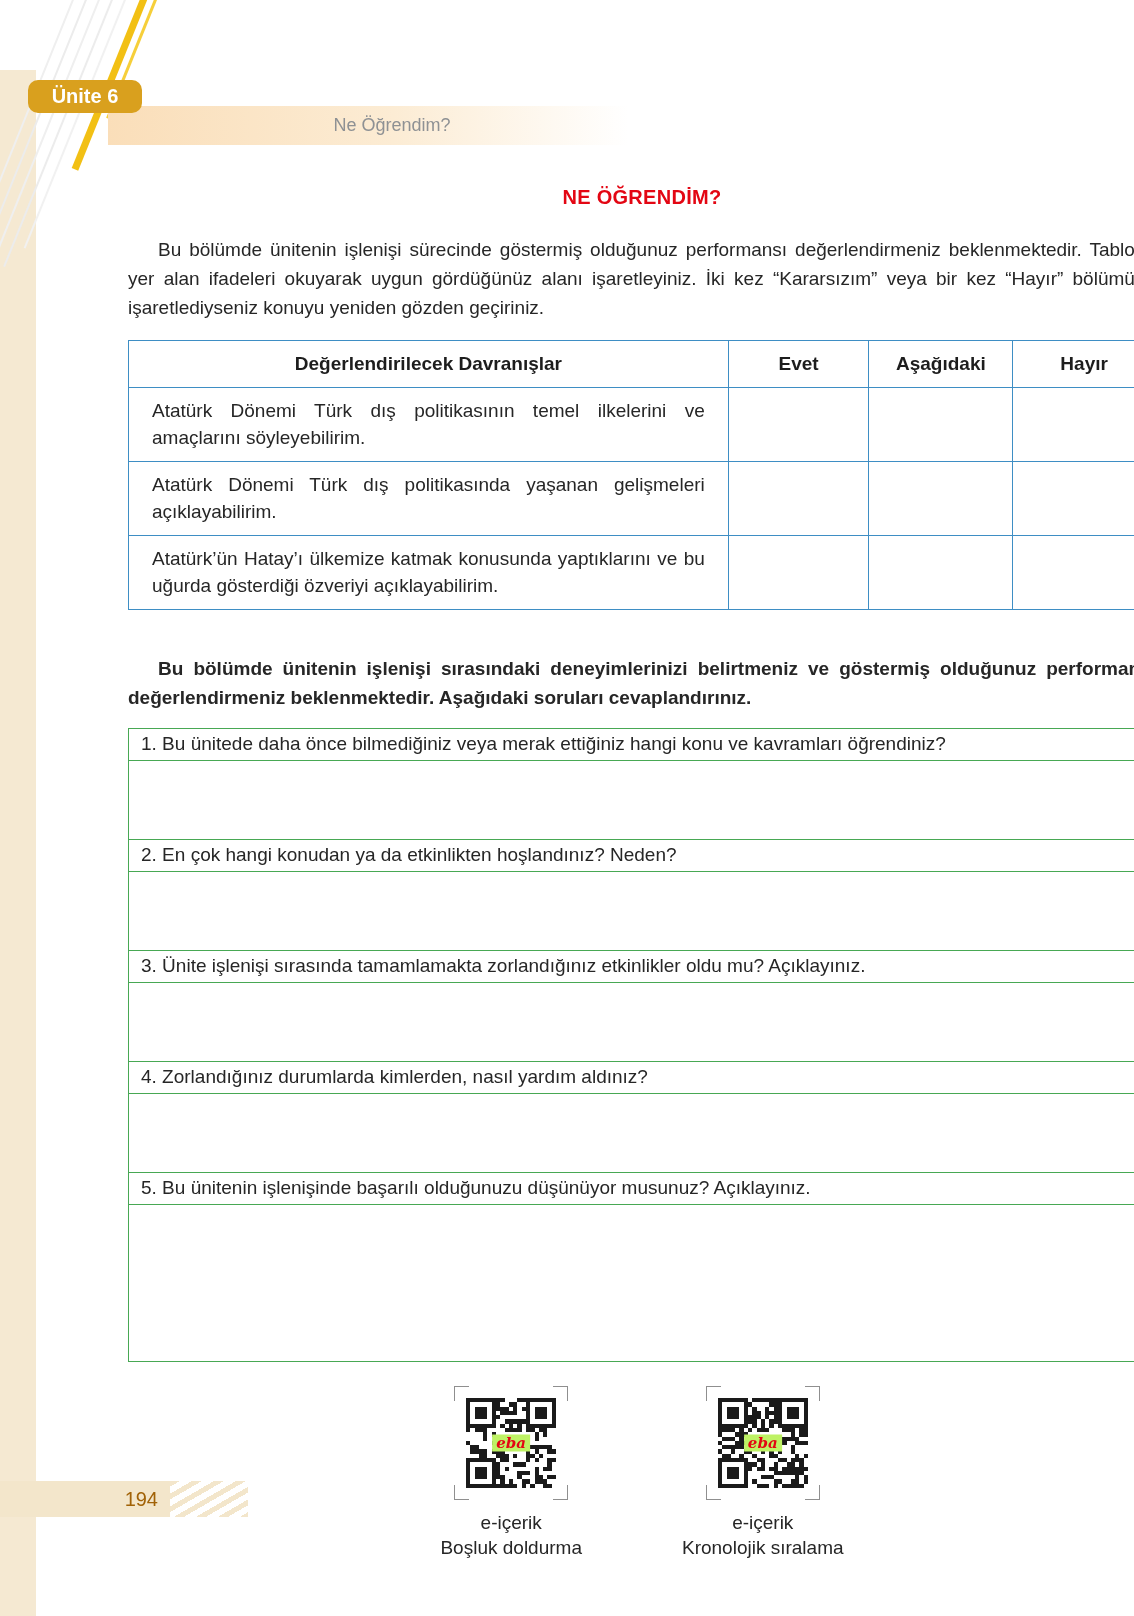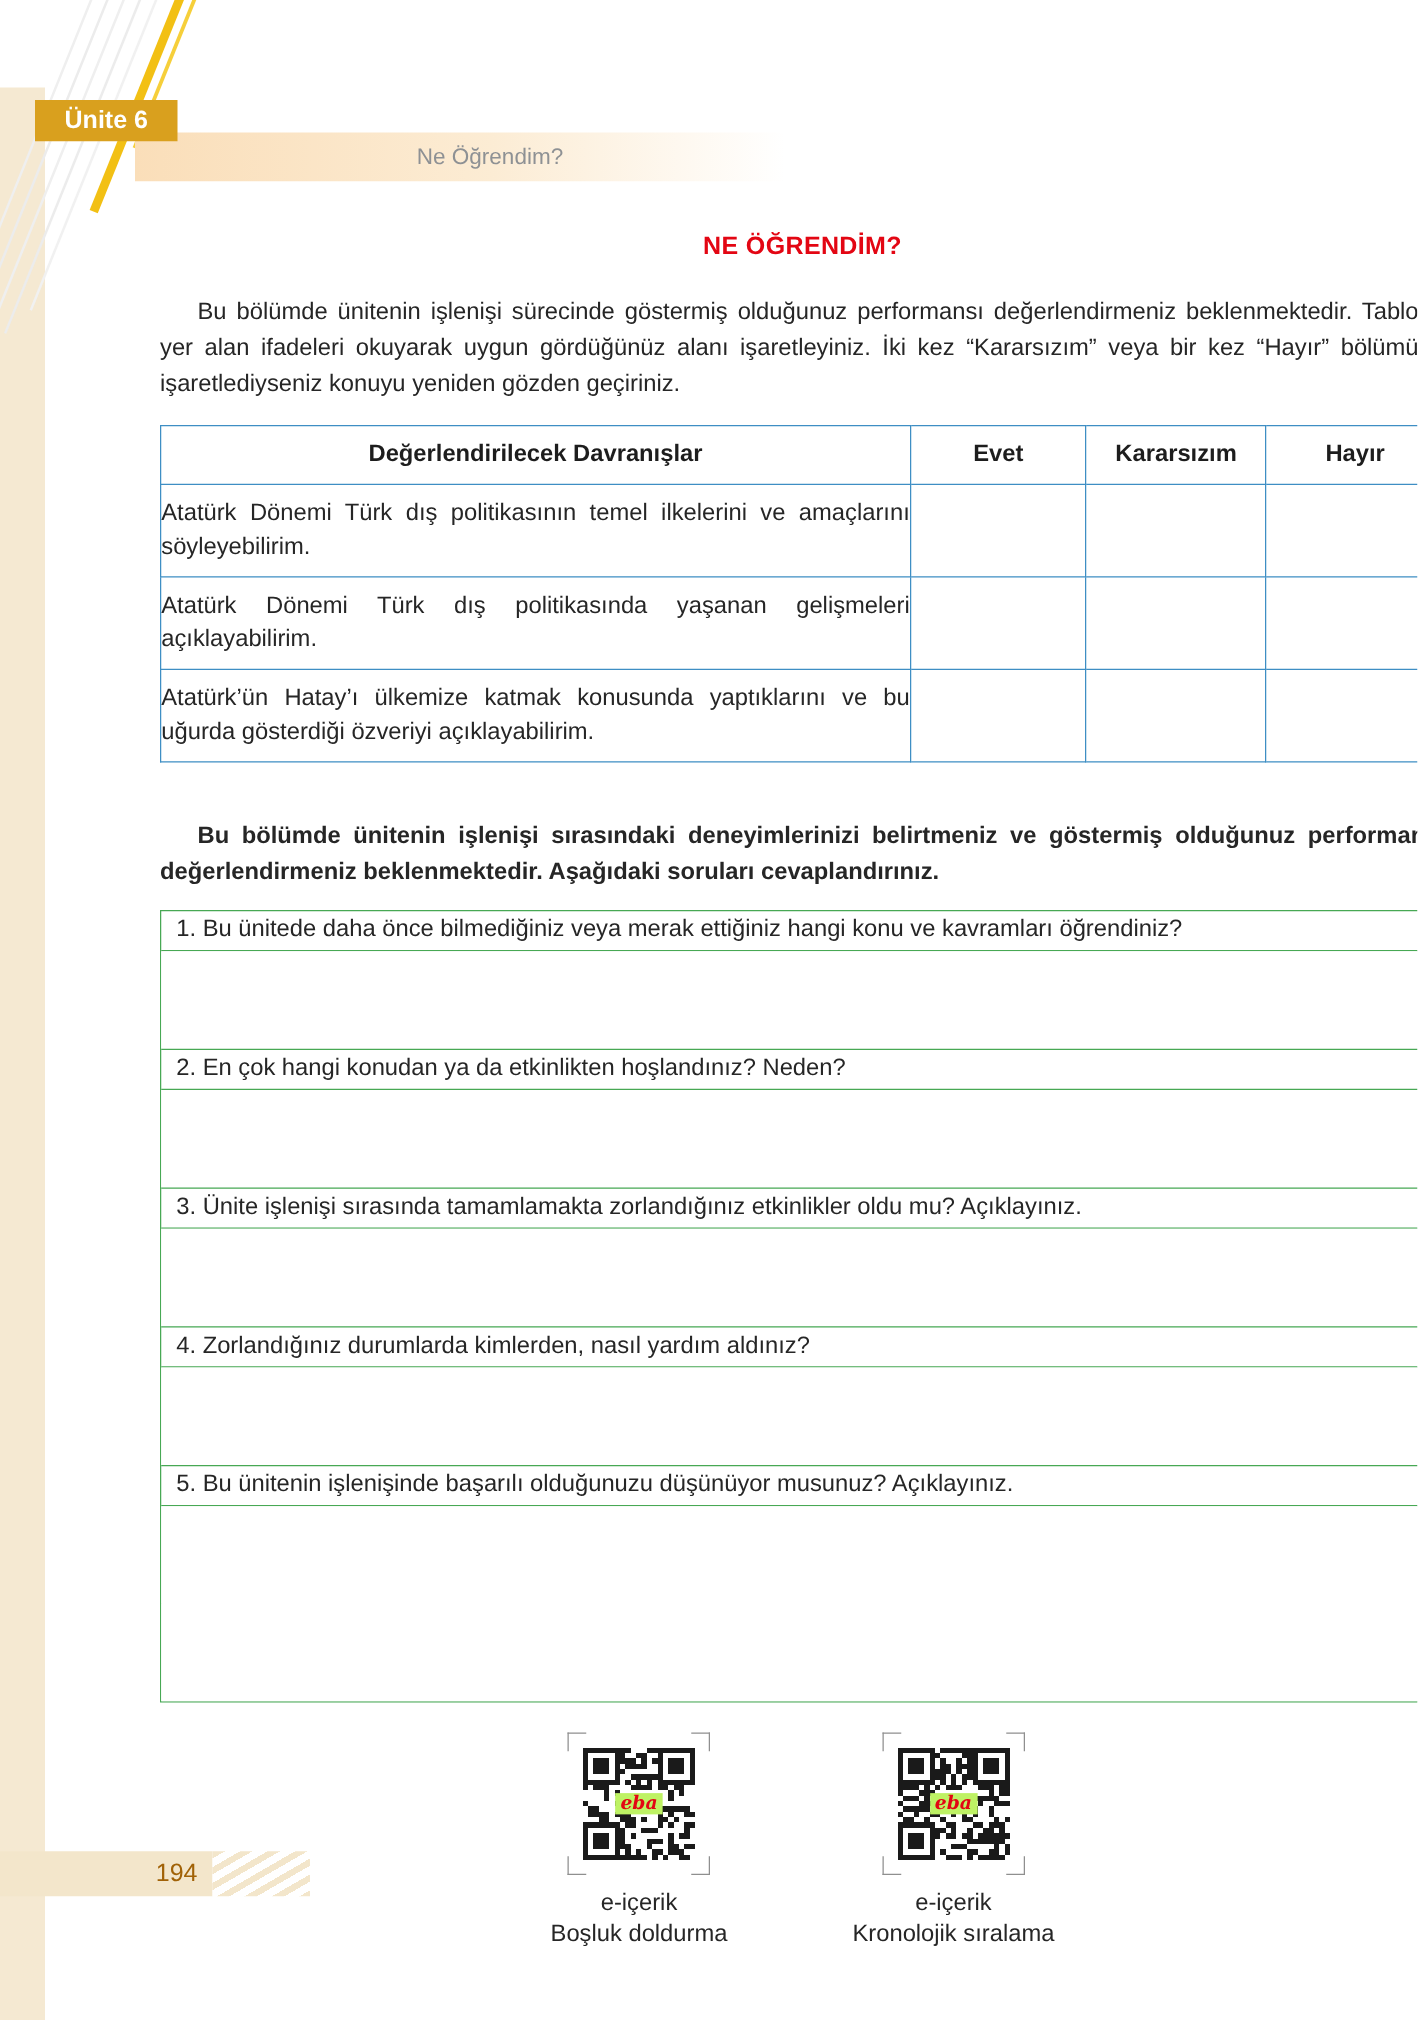--- a/index.html
+++ b/index.html
@@ -22,39 +22,39 @@
   .dl2{left:97px;height:340px;width:2px;background:#ececec;}
   .dl3{left:110px;height:330px;width:2px;background:#efefef;}
   .dl4{left:123px;height:320px;width:2px;background:#ececec;}
   .dl5{left:136px;height:300px;width:2px;background:#f1f1f1;}
   .gold1{left:152px;height:215px;width:7px;background:#f2c014;}
   .gold2{left:166px;height:160px;width:3px;background:#f6cf3a;}
   
   .unit-badge {
     position:absolute; left:28px; top:80px; width:114px; height:33px;
     background:#d9a01e; z-index:3;
-    color:#ffffff; font-weight:bold; font-size:20px; line-height:33px; text-align:center;
+    color:#ffffff; font-weight:bold; font-size:20px; line-height:33px; text-align:center;border-radius:10px;
   }
   
   .ne-band {
     position:absolute; left:108px; top:106px; width:520px; height:39px; z-index:2;
     background:linear-gradient(90deg,#fadeb9 0%, #fcecd4 55%, #ffffff 100%);
   }
   .ne-band span { display:block; padding-left:48px; line-height:39px; color:#8e9194; font-size:18px;text-align:center; }
   
   .content { position:absolute; left:128px; top:180px; width:1028px; z-index:2; }
   .title { color:#e30613; font-size:20px; font-weight:bold; text-align:center; letter-spacing:.3px; margin:6px 0 26px; }
   .para { font-size:19px; line-height:29px; text-align:justify; text-indent:30px; margin:0 0 18px; }
   .para.bold { font-weight:bold; margin-top:44px; margin-bottom:16px; }
   
   table.eval { width:100%; border-collapse:collapse; margin-top:4px; }
   table.eval col.c1{width:58.4%;} table.eval col.c2{width:13.7%;} table.eval col.c3{width:14.0%;} table.eval col.c4{width:13.9%;}
   table.eval th, table.eval td { border:1.6px solid #3e8ec4; }
   table.eval th { font-size:19px; font-weight:bold; padding:12px 6px; text-align:center; color:#1d1d1d; }
-  table.eval td.beh { font-size:19px; line-height:27px; padding:9px 0 10px; text-align:justify; }
+  table.eval td.beh { font-size:19px; line-height:27px; padding:9px 23px 10px; text-align:justify; }
   table.eval td.mark { height:64px; }
   
   .questions { border:1.5px solid #47a854; margin-top:14px; }
   .q-title { border-top:1.5px solid #47a854; border-bottom:1.5px solid #47a854; padding:4px 12px 5px; font-size:19px; line-height:22px; }
   .questions .q-title:first-child { border-top:none; }
   .q-answer { height:78px; background:#ffffff; }
   
   .qr-row { display:flex; justify-content:center; gap:100px; margin-top:24px; }
   .qr-block { display:flex; flex-direction:column; align-items:center; }
   .qr-frame { position:relative; width:114px; height:114px; display:flex; align-items:center; justify-content:center; }
@@ -114,21 +114,21 @@
       <colgroup>
           <col class="c1">
           <col class="c2">
           <col class="c3">
           <col class="c4">
         </colgroup>
       <thead>
         <tr>
           <th>Değerlendirilecek Davranışlar</th>
           <th>Evet</th>
-          <th>Kararsızım</th>
+          <th>Aşağıdaki</th>
           <th>Hayır</th>
         </tr>
       </thead>
       <tbody>
         <tr>
           <td class="beh">Atatürk Dönemi Türk dış politikasının temel ilkelerini ve amaçlarını söyleyebilirim.</td>
           <td class="mark"></td>
           <td class="mark"></td>
           <td class="mark"></td>
         </tr>

